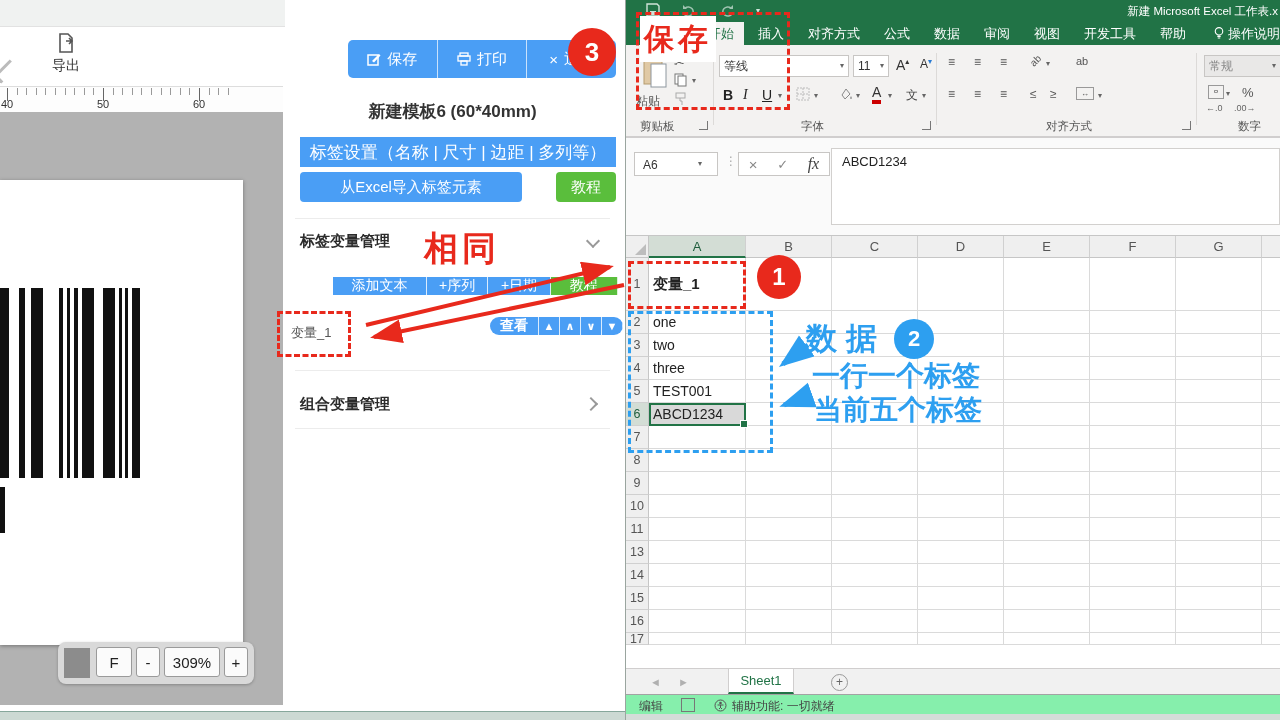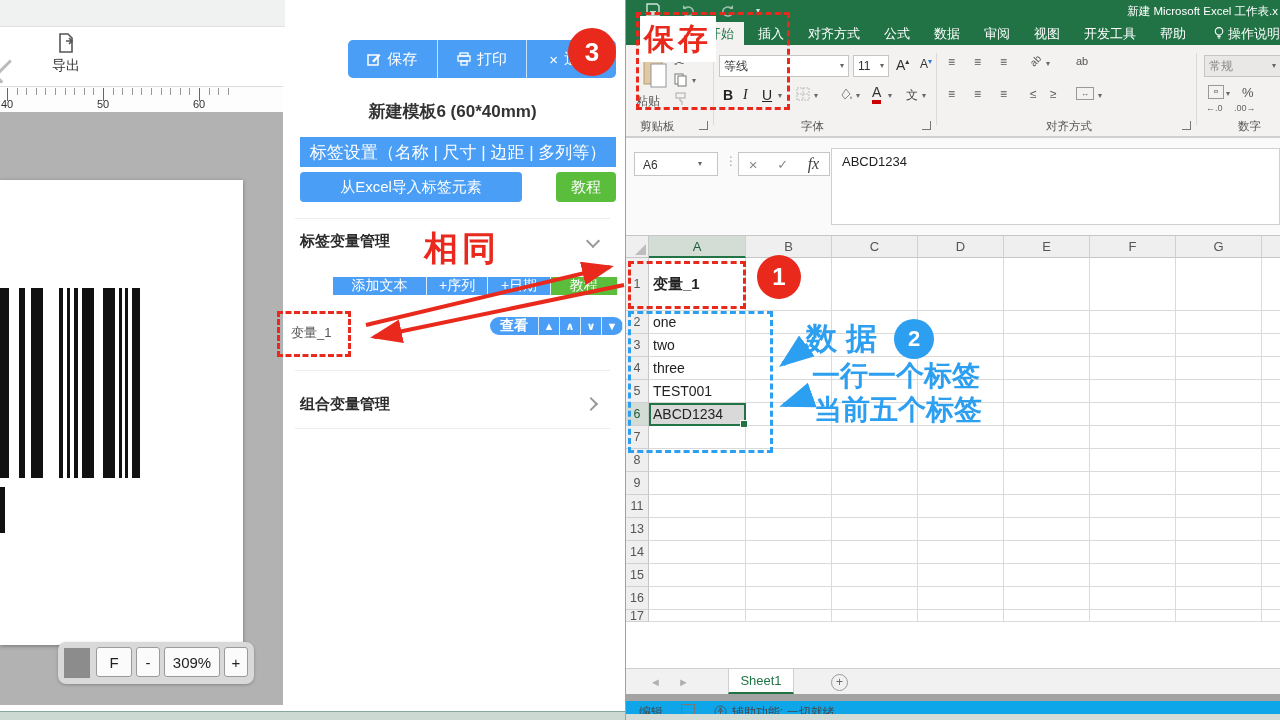--- a/index.html
+++ b/index.html
@@ -90,21 +90,21 @@
   .g-rowhdr{width:23px;background:#efefef;border-right:1px solid #c6c6c6;border-bottom:1px solid #d0d0d0;text-align:center;font-size:12.5px;color:#555;display:flex;align-items:center;justify-content:center;box-sizing:border-box;flex:none;}
   .g-rowhdr.sel{background:#d3ddd5;color:#1d5d3c;}
   .g-cell{border-right:1px solid #dadada;border-bottom:1px solid #dadada;font-size:14px;color:#222;padding:0 0 0 4px;display:flex;align-items:center;box-sizing:border-box;flex:none;overflow:hidden;}
   .g-cell.hdrcell{font-weight:bold;font-size:15px;}
   .g-cell.selcell{background:#d9d9d9;outline:2px solid #217346;outline-offset:-2px;position:relative;overflow:visible;z-index:2;}
   .fill-handle{position:absolute;right:-3px;bottom:-3px;width:6px;height:6px;background:#217346;border:1px solid #fff;}
   .sheet-bar{position:absolute;left:0;top:668px;width:100%;height:26px;background:#f1f1f1;border-top:1px solid #d0cece;box-sizing:border-box;}
   .nav-ar{position:absolute;top:7px;font-size:11px;color:#b0b0b0;}
   .sheet-tab{position:absolute;left:102px;top:0;width:66px;height:25px;background:#fff;border-left:1px solid #d0cece;border-right:1px solid #d0cece;border-bottom:2px solid #217346;color:#217346;font-size:13px;text-align:center;line-height:24px;box-sizing:border-box;}
   .add-sheet{position:absolute;left:205px;top:5px;width:15px;height:15px;border:1px solid #9a9a9a;border-radius:50%;color:#666;font-size:12px;text-align:center;line-height:14px;}
-  .status-bar{position:absolute;left:0;top:694px;width:100%;height:20px;background:#0ea5e9;border-top:7px solid #a3a3a3;font-size:12px;color:#444;box-sizing:border-box;}
+  .status-bar{position:absolute;left:0;top:694px;width:100%;height:20px;background:#86efac;border-top:1px solid #a3a3a3;font-size:12px;color:#444;box-sizing:border-box;}
   .xl-bottom{position:absolute;left:0;top:714px;width:100%;height:6px;background:#d4dcd8;}
 
   
   .ann{position:absolute;z-index:60;pointer-events:none;}
   .red-dash{border:3px dashed #e8291c;}
   .blue-dash{border:3px dashed #2d9ff0;}
   .badge{position:absolute;border-radius:50%;color:#fff;font-weight:bold;text-align:center;z-index:66;pointer-events:none;}
   .badge.red{background:#e8291c;}
   .badge.blu{background:#2d9ff0;}
   .ann-text-red{color:#e8291c;font-weight:bold;}
@@ -464,20 +464,31 @@
           <div class="g-cell" style="width:97px"></div>
           <div class="g-cell" style="width:86px"></div>
           <div class="g-cell" style="width:86px"></div>
           <div class="g-cell" style="width:86px"></div>
           <div class="g-cell" style="width:86px"></div>
           <div class="g-cell" style="width:86px"></div>
           <div class="g-cell" style="width:86px"></div>
           <div class="g-cell" style="width:19px"></div>
         </div>
         <div class="g-row" style="height:23px">
+          <div class="g-rowhdr">10</div>
+          <div class="g-cell" style="width:97px"></div>
+          <div class="g-cell" style="width:86px"></div>
+          <div class="g-cell" style="width:86px"></div>
+          <div class="g-cell" style="width:86px"></div>
+          <div class="g-cell" style="width:86px"></div>
+          <div class="g-cell" style="width:86px"></div>
+          <div class="g-cell" style="width:86px"></div>
+          <div class="g-cell" style="width:19px"></div>
+        </div>
+        <div class="g-row" style="height:23px">
           <div class="g-rowhdr">11</div>
           <div class="g-cell" style="width:97px"></div>
           <div class="g-cell" style="width:86px"></div>
           <div class="g-cell" style="width:86px"></div>
           <div class="g-cell" style="width:86px"></div>
           <div class="g-cell" style="width:86px"></div>
           <div class="g-cell" style="width:86px"></div>
           <div class="g-cell" style="width:86px"></div>
           <div class="g-cell" style="width:19px"></div>
         </div>

